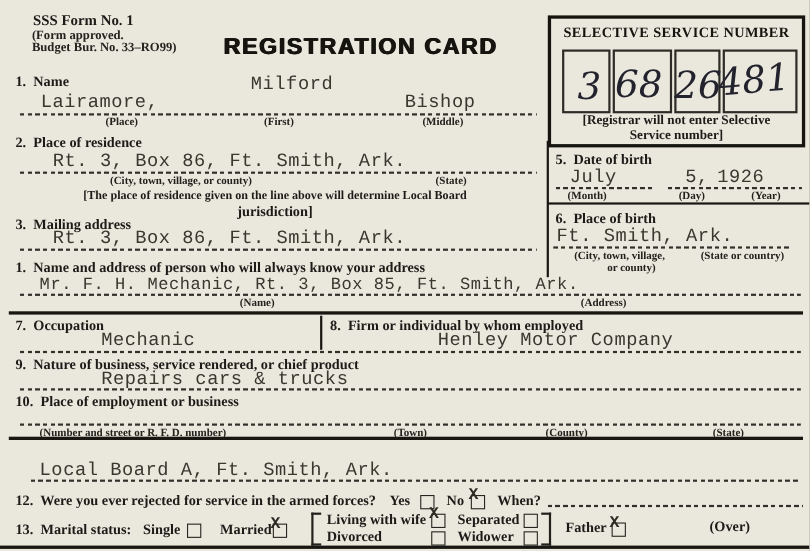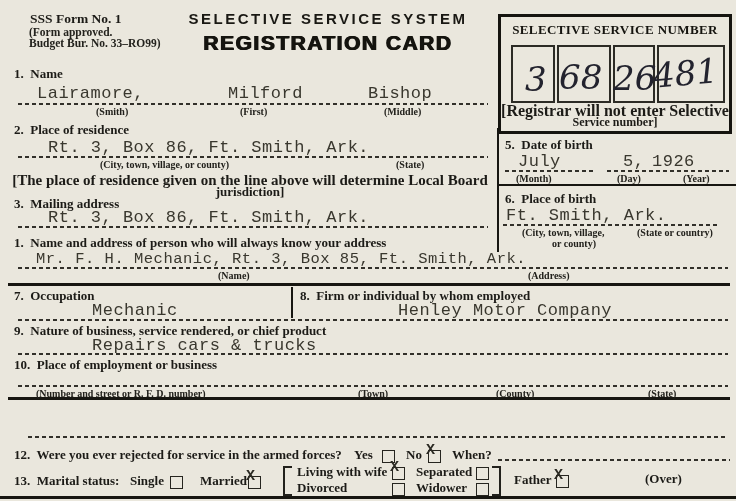--- a/index.html
+++ b/index.html
@@ -30,59 +30,58 @@
   .brkR{position:absolute;width:7px;border-right:2px solid #22211c;border-top:2px solid #22211c;border-bottom:2px solid #22211c;}
 </style>
 </head>
 <body>
 
 <div class="card">
 
   <div class="abs lbl" style="left:30px;top:11px;font-size:13.5px">SSS Form No. 1</div>
   <div class="abs" style="left:29px;top:26px;font-size:11.5px;font-weight:bold;color:#23221d">(Form approved.</div>
   <div class="abs" style="left:29px;top:37px;font-size:11.5px;font-weight:bold;color:#23221d">Budget Bur. No. 33–RO99)</div>
-  <div class="abs t1" style="left:163px;top:10px;width:330px">SELECTIVE SERVICE SYSTEM</div>
   <div class="abs t2" style="left:163px;top:31px;width:330px">REGISTRATION CARD</div>
 
   <div class="ssnbox">
     <div class="ssnhead">SELECTIVE SERVICE NUMBER</div>
     <span class="dbox" style="left:10px;width:40px"></span>
     <span class="dbox" style="left:56px;width:50px"></span>
     <span class="dbox" style="left:112px;width:38px"></span>
     <span class="dbox" style="left:156px;width:64px"></span>
     <span class="hand" style="left:24px;top:42px">3</span>
     <span class="hand" style="left:58px;top:40px">68</span>
     <span class="hand" style="left:112px;top:41px">26</span>
     <span class="hand" style="left:152px;top:36px;transform:rotate(-5deg)">481</span>
-    <div class="abs note" style="left:0;top:85px;width:100%;font-size:16px">[Registrar will not enter Selective</div>
+    <div class="abs note" style="left:0;top:85px;width:100%;font-size:12px">[Registrar will not enter Selective</div>
     <div class="abs note" style="left:0;top:98px;width:100%;font-size:12px">Service number]</div>
   </div>
 
   <div class="vline" style="left:497px;top:128px;height:124px"></div>
   <div class="hline" style="left:498px;top:184px;width:238px;height:2px"></div>
   <div class="hline" style="left:8px;top:283px;width:722px;height:3px"></div>
   <div class="vline" style="left:291px;top:287px;height:31px"></div>
   <div class="hline" style="left:8px;top:397px;width:722px;height:3px"></div>
   <div class="hline" style="left:0;top:496px;width:736px;height:3px"></div>
 
   <div class="abs lbl" style="left:14px;top:66px">1.  Name</div>
   <div class="abs typed big" style="left:37px;top:84px">Lairamore,</div>
-  <div class="abs typed big" style="left:228px;top:84px">Milford</div>
+  <div class="abs typed big" style="left:228px;top:68px">Milford</div>
   <div class="abs typed big" style="left:368px;top:84px">Bishop</div>
   <div class="dash" style="left:18px;top:103px;width:470px"></div>
-  <div class="abs sub" style="left:96px;top:106px">(Smith)</div>
+  <div class="abs sub" style="left:96px;top:106px">(Place)</div>
   <div class="abs sub" style="left:240px;top:106px">(First)</div>
   <div class="abs sub" style="left:384px;top:106px">(Middle)</div>
 
   <div class="abs lbl" style="left:14px;top:122px">2.  Place of residence</div>
   <div class="abs typed big" style="left:48px;top:138px">Rt. 3, Box 86, Ft. Smith, Ark.</div>
   <div class="dash" style="left:18px;top:156px;width:470px"></div>
   <div class="abs sub" style="left:100px;top:159px">(City, town, village, or county)</div>
   <div class="abs sub" style="left:396px;top:159px">(State)</div>
-  <div class="abs note" style="left:12px;top:172px;width:476px;font-size:15px">[The place of residence given on the line above will determine Local Board</div>
+  <div class="abs note" style="left:12px;top:172px;width:476px;font-size:11px">[The place of residence given on the line above will determine Local Board</div>
   <div class="abs note" style="left:12px;top:184px;width:476px;font-size:13px">jurisdiction]</div>
 
   <div class="abs lbl" style="left:14px;top:196px">3.  Mailing address</div>
   <div class="abs typed big" style="left:48px;top:208px">Rt. 3, Box 86, Ft. Smith, Ark.</div>
   <div class="dash" style="left:18px;top:226px;width:470px"></div>
 
   <div class="abs lbl" style="left:14px;top:235px">1.  Name and address of person who will always know your address</div>
   <div class="abs typed" style="left:36px;top:250px;font-size:15.5px">Mr. F. H. Mechanic, Rt. 3, Box 85, Ft. Smith, Ark.</div>
   <div class="dash" style="left:18px;top:267px;width:710px"></div>
   <div class="abs sub" style="left:218px;top:270px">(Name)</div>
@@ -115,20 +114,21 @@
   <div class="abs typed big" style="left:92px;top:336px">Repairs cars &amp; trucks</div>
   <div class="dash" style="left:18px;top:353px;width:710px"></div>
 
   <div class="abs lbl" style="left:14px;top:357px">10.  Place of employment or business</div>
   <div class="dash" style="left:18px;top:385px;width:710px"></div>
   <div class="abs sub" style="left:36px;top:388px">(Number and street or R. F. D. number)</div>
   <div class="abs sub" style="left:358px;top:388px">(Town)</div>
   <div class="abs sub" style="left:496px;top:388px">(County)</div>
   <div class="abs sub" style="left:648px;top:388px">(State)</div>
 
+  <div class="abs typed big" style="left:36px;top:419px">Local Board A, Ft. Smith, Ark.</div>
   <div class="dash" style="left:28px;top:436px;width:700px"></div>
 
   <div class="abs lbl" style="left:14px;top:447px">12.  Were you ever rejected for service in the armed forces?</div>
   <div class="abs lbl" style="left:354px;top:447px">Yes</div>
   <span class="cb" style="left:382px;top:450px">
       <span class="xm"></span>
     </span>
   <div class="abs lbl" style="left:406px;top:447px">No</div>
   <span class="cb" style="left:428px;top:450px">
       <span class="xm">X</span>

